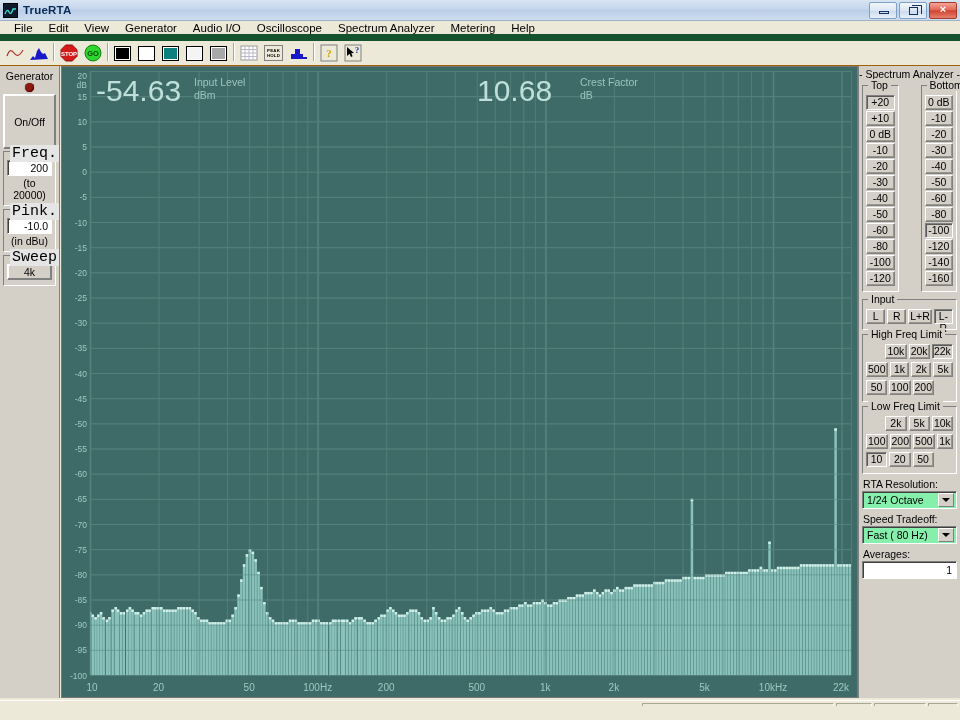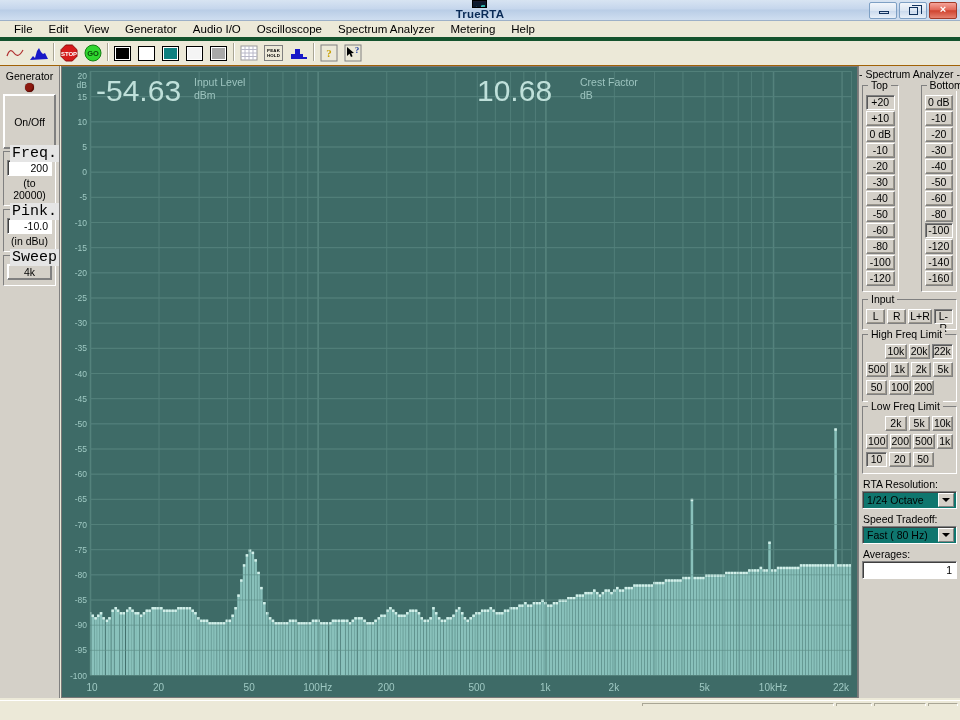--- a/index.html
+++ b/index.html
@@ -10,21 +10,21 @@
     background: #d4d0c8;
     font-family: "Liberation Sans", sans-serif;
   }
   #app { position: relative; width: 960px; height: 720px; background: #ece9d8; }
 
   
   #titlebar {
     position: absolute; left: 0; top: 0; width: 960px; height: 21px;
     background: linear-gradient(to bottom, #d8e4f2 0%, #c5d6ec 45%, #b9cde6 50%, #cfdef0 100%);
     border-bottom: 1px solid #9cb0c8;
-    display: flex; align-items: center; flex-direction: column;
+    display: flex; align-items: center;
   }
   #app-icon {
     width: 15px; height: 15px; margin-left: 3px; margin-right: 5px;
     background: #1a1a2e; border: 1px solid #000;
     position: relative; overflow: hidden;
   }
   #app-icon svg { position: absolute; left: 0; top: 1px; }
   #title-text {
     font-size: 11.5px; color: #0a2b57; font-weight: bold;
     letter-spacing: .2px;
@@ -41,21 +41,21 @@
   }
   .win-btn span { position: absolute; color: #12335e; font-size: 10px; left: 0; right: 0; text-align: center; top: 1px; }
   .win-btn.close span { color: #fff; font-weight: bold; font-size: 11px; top: 0px; }
   .min-glyph { position:absolute; left:9px; bottom:4px; width:10px; height:3px; border:1px solid #12335e; }
   .restore-glyph { position:absolute; left:9px; top:4px; width:9px; height:8px; border:1px solid #12335e; }
   .restore-glyph:after { content:""; position:absolute; left:2px; top:-3px; width:9px; height:8px; border:1px solid #12335e; border-bottom:none; border-left:none;}
 
   
   #menubar {
     position: absolute; left: 0; top: 21px; width: 960px; height: 20px;
-    background: #ece9d8; border-bottom: 4px solid #14532d;
+    background: #ece9d8; border-bottom: 7px solid #14532d;
     display: flex; align-items: center; padding-left: 6px;
   }
   .menu-item {
     font-size: 11.5px; color: #000; padding: 2px 8px; cursor: default; white-space: nowrap;
   }
 
   
   #toolbar {
     position: absolute; left: 0; top: 41px; width: 960px; height: 25px;
     background: #ece9d8; border-bottom: 1px solid #a16207;
@@ -149,21 +149,21 @@
     background: #d4d0c8;
   }
   .col2 { display: flex; gap: 3px; }
   .col2 > div { flex: 1; }
   .ib-row { display: flex; gap: 2px; }
   .ib-row .rp-btn { flex: 1; }
   .freq-grid .ib-row { margin-bottom: 1px; }
   .rp-lab { font-size: 10.5px; margin: 4px 0 1px 4px; color: #000; }
   .rp-combo {
     display: flex; align-items: center; margin: 0 3px;
-    background: #0f766e; border: 1px solid #808080;
+    background: #86efac; border: 1px solid #808080;
     border-right-color:#fff; border-bottom-color:#fff;
     box-shadow: inset 1px 1px 0 #404040;
     height: 18px; font-size: 10.5px; color:#000;
   }
   .rp-combo .txt { flex: 1; padding-left: 4px; }
   .rp-combo .arrow {
     width: 16px; height: 14px; margin-right: 2px;
     background: #d4d0c8; border: 1px solid;
     border-color: #fff #808080 #808080 #fff;
     display: flex; align-items: center; justify-content: center;

